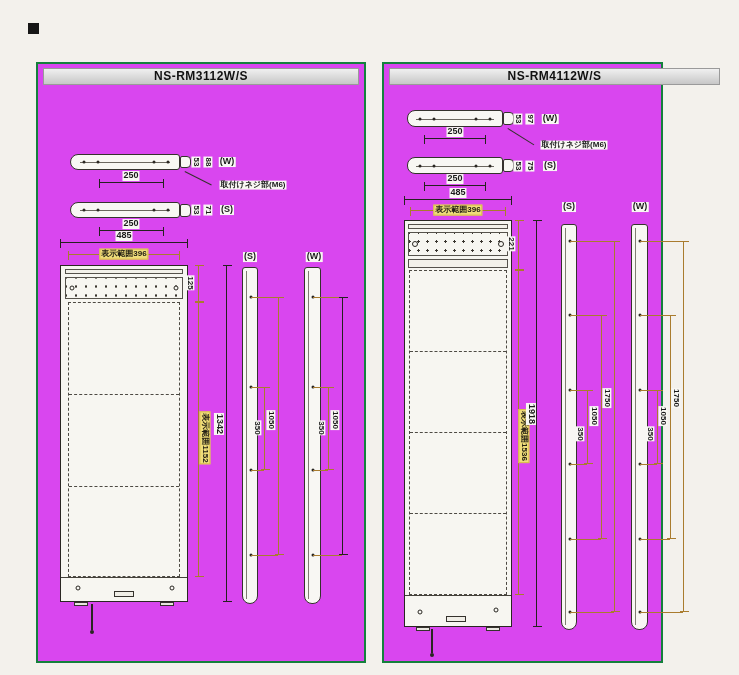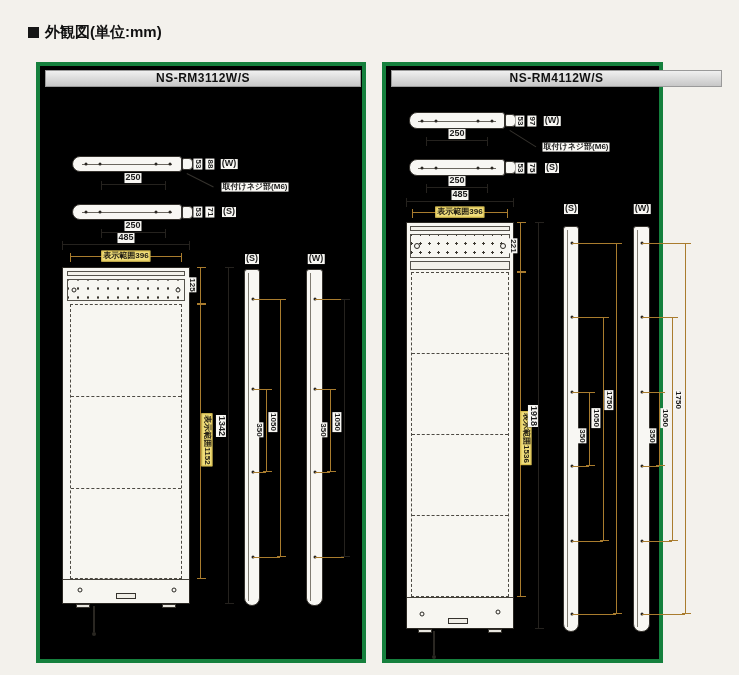--- a/index.html
+++ b/index.html
@@ -2,21 +2,21 @@
 <html><head>
 <meta charset="utf-8">
 <style>
   html,body{margin:0;padding:0}
   body{
     width:739px;height:675px;position:relative;overflow:hidden;
     background:#f3f1ec;
     font-family:"Liberation Sans","DejaVu Sans",sans-serif;
     color:#1a1a1a;
   }
-  .panel{position:absolute;border:4px solid #15803d;background:#000000;box-sizing:border-box}
+  .panel{position:absolute;border:2px solid #15803d;background:#d946ef;box-sizing:border-box}
   .phead{
     position:absolute;box-sizing:border-box;border:1px solid #9a9a9a;
     background:linear-gradient(#f0f0f0,#c7c7c7);
     font-weight:bold;font-size:12px;text-align:center;line-height:15px;color:#111;
     letter-spacing:.5px;
   }
   .title{position:absolute;left:28px;top:23px;font-size:15px;font-weight:bold;color:#111;display:flex;align-items:center;gap:6px}
   .sq{width:11px;height:11px;background:#161616;display:inline-block}
   
   .hdim{position:absolute;height:0;border-top:1px solid currentColor}
@@ -55,21 +55,20 @@
   .cord{position:absolute;width:2px;background:#2a2722}
   .cordtip{position:absolute;width:4px;height:4px;border-radius:50%;background:#2a2722;transform:translate(-50%,0)}
   .diag{position:absolute;height:0;border-top:1px solid #35322d;transform-origin:0 0}
   .srect{position:absolute;box-sizing:border-box;border:1px solid #35322d;background:#f0eee7}
 </style>
 </head>
 <body>
 
 <div class="title">
   <span class="sq"></span>
-  <span>外観図(単位:mm)</span>
 </div>
 
 <div class="panel" style="left:36px;top:62px;width:330px;height:601px">
   <div class="phead" style="left:5px;top:4px;width:316px;height:17px">NS-RM3112W/S</div>
 
   <div class="bracket" style="left:32px;top:90px;width:110px;height:16px"></div>
   <div class="slot" style="left:42px;top:98px;width:90px"></div>
   <div class="cap" style="left:142px;top:92px;width:11px;height:12px"></div>
   <div class="dot" style="left:46px;top:98px"></div>
   <div class="dot" style="left:60px;top:98px"></div>

